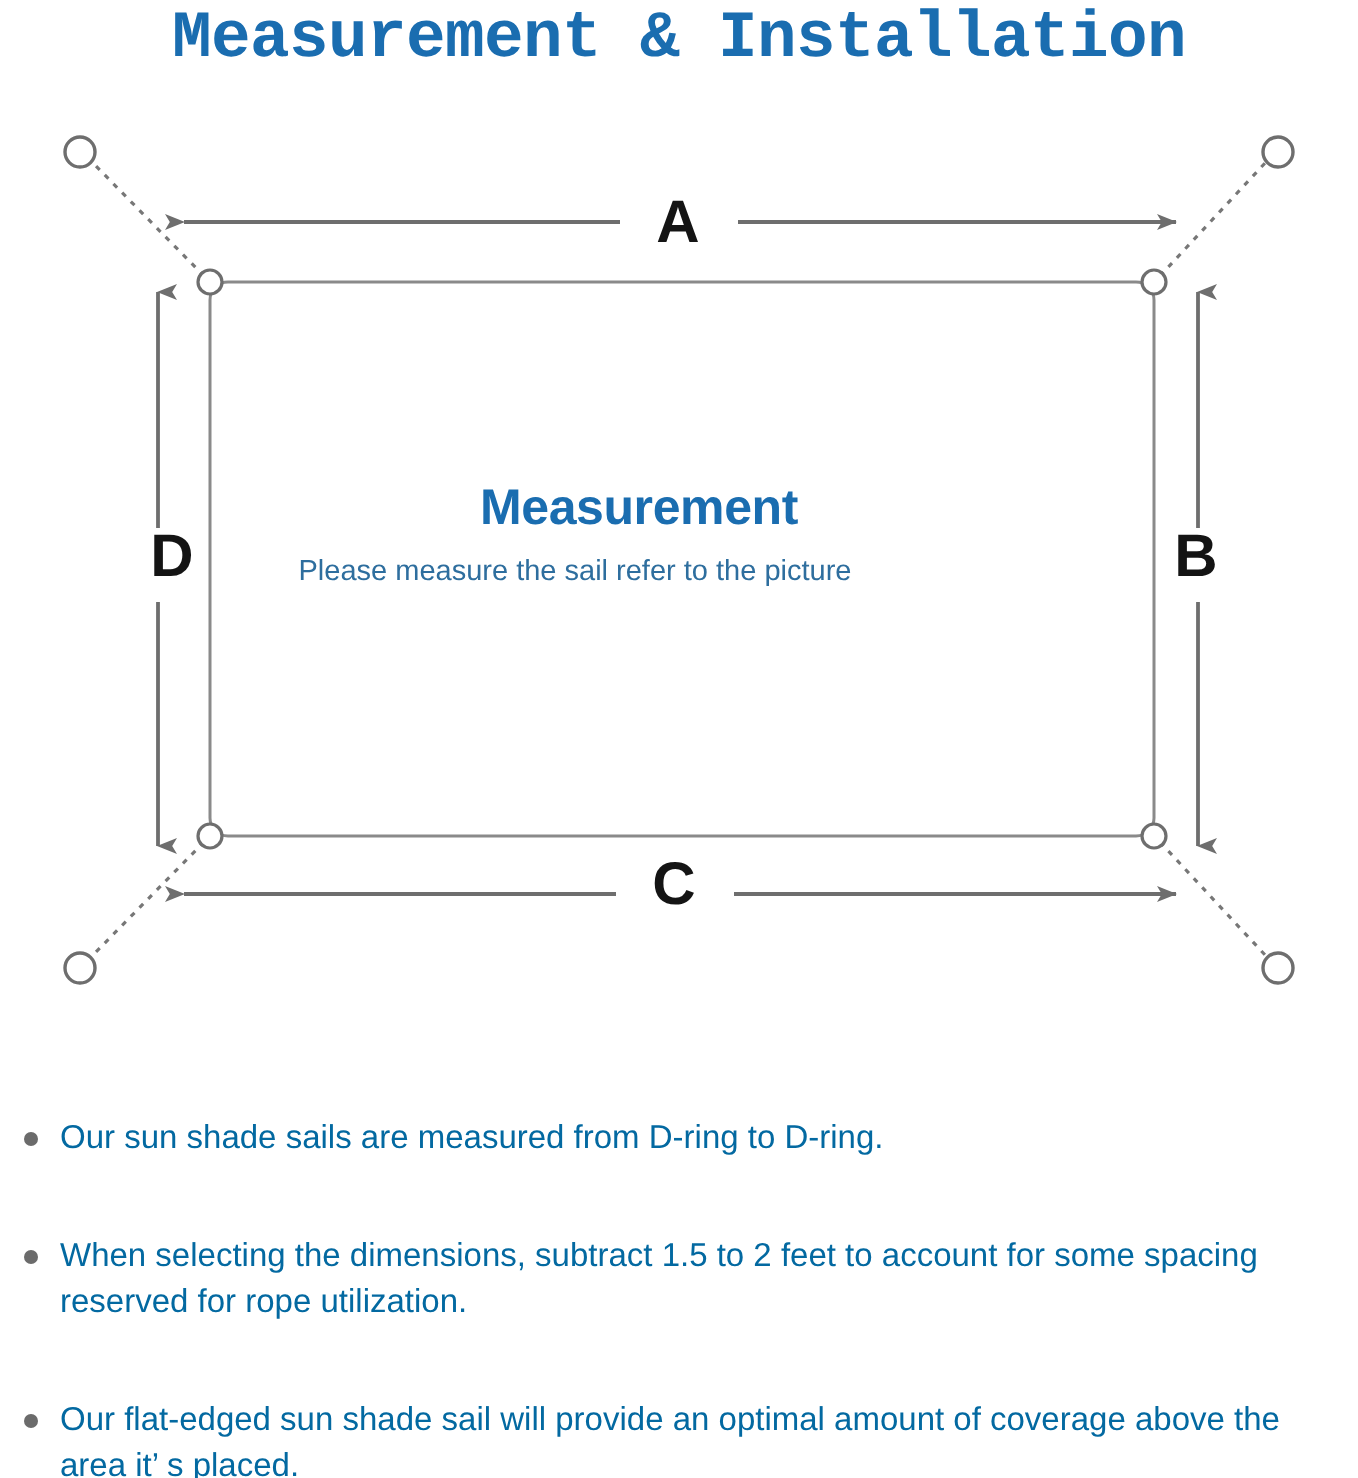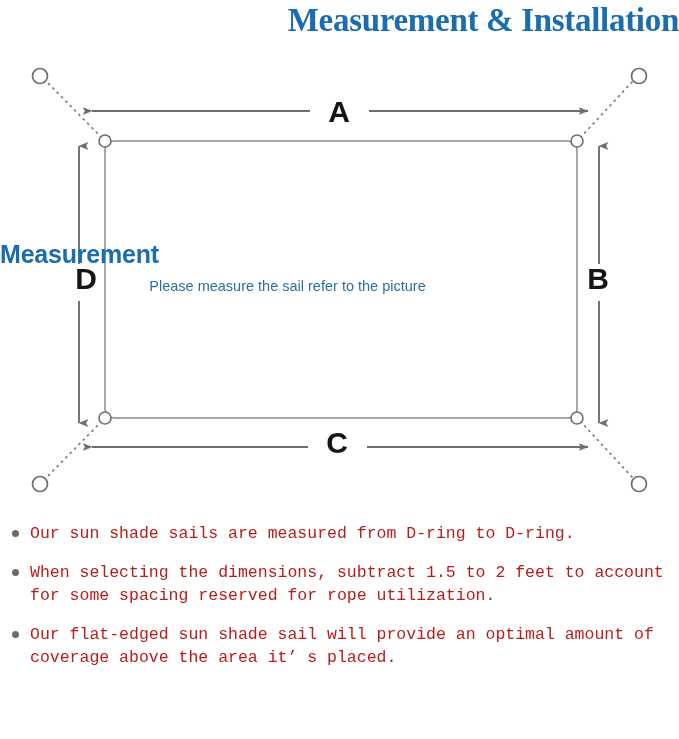--- a/index.html
+++ b/index.html
@@ -24,22 +24,22 @@
   }
 
   
   .title {
     position: absolute;
     left: 0;
     top: 0;
     width: 679px;
     height: 44px;
     line-height: 40px;
-    text-align: right;
-    font-family: Liberation Serif, serif;
+    text-align: center;
+    font-family: Liberation Mono, monospace;
     font-size: 33px;
     font-weight: bold;
     letter-spacing: -0.3px;
     color: #1A6DB0;
     white-space: nowrap;
   }
 
   
   .diagram {
     position: absolute;
@@ -51,21 +51,21 @@
   .diagram svg {
     display: block;
   }
 
   
   .center-title {
     position: absolute;
     left: 0;
     top: 240px;
     width: 639px;
-    text-align: left;
+    text-align: center;
     font-size: 25px;
     font-weight: bold;
     color: #1A6DB0;
     letter-spacing: -0.2px;
     white-space: nowrap;
   }
   .center-sub {
     position: absolute;
     left: 0;
     top: 278px;
@@ -97,24 +97,25 @@
   .bullets {
     position: absolute;
     left: 0;
     top: 522px;
     width: 679px;
   }
   .bullet-row {
     position: relative;
     padding-left: 30px;
     margin-bottom: 16px;
-    color: #b91c1c;
+    color: #0369a1;
     font-size: 16.5px;
     line-height: 23px;
-    font-family: Liberation Mono, monospace;
+    font-family: Liberation Sans, sans-serif;
+    margin-top: 36px;
   }
   .bullet-row:last-child { margin-bottom: 0; }
   .bullet-dot {
     position: absolute;
     left: 12px;
     top: 8px;
     width: 7px;
     height: 7px;
     border-radius: 50%;
     background: #6B6B6B;

